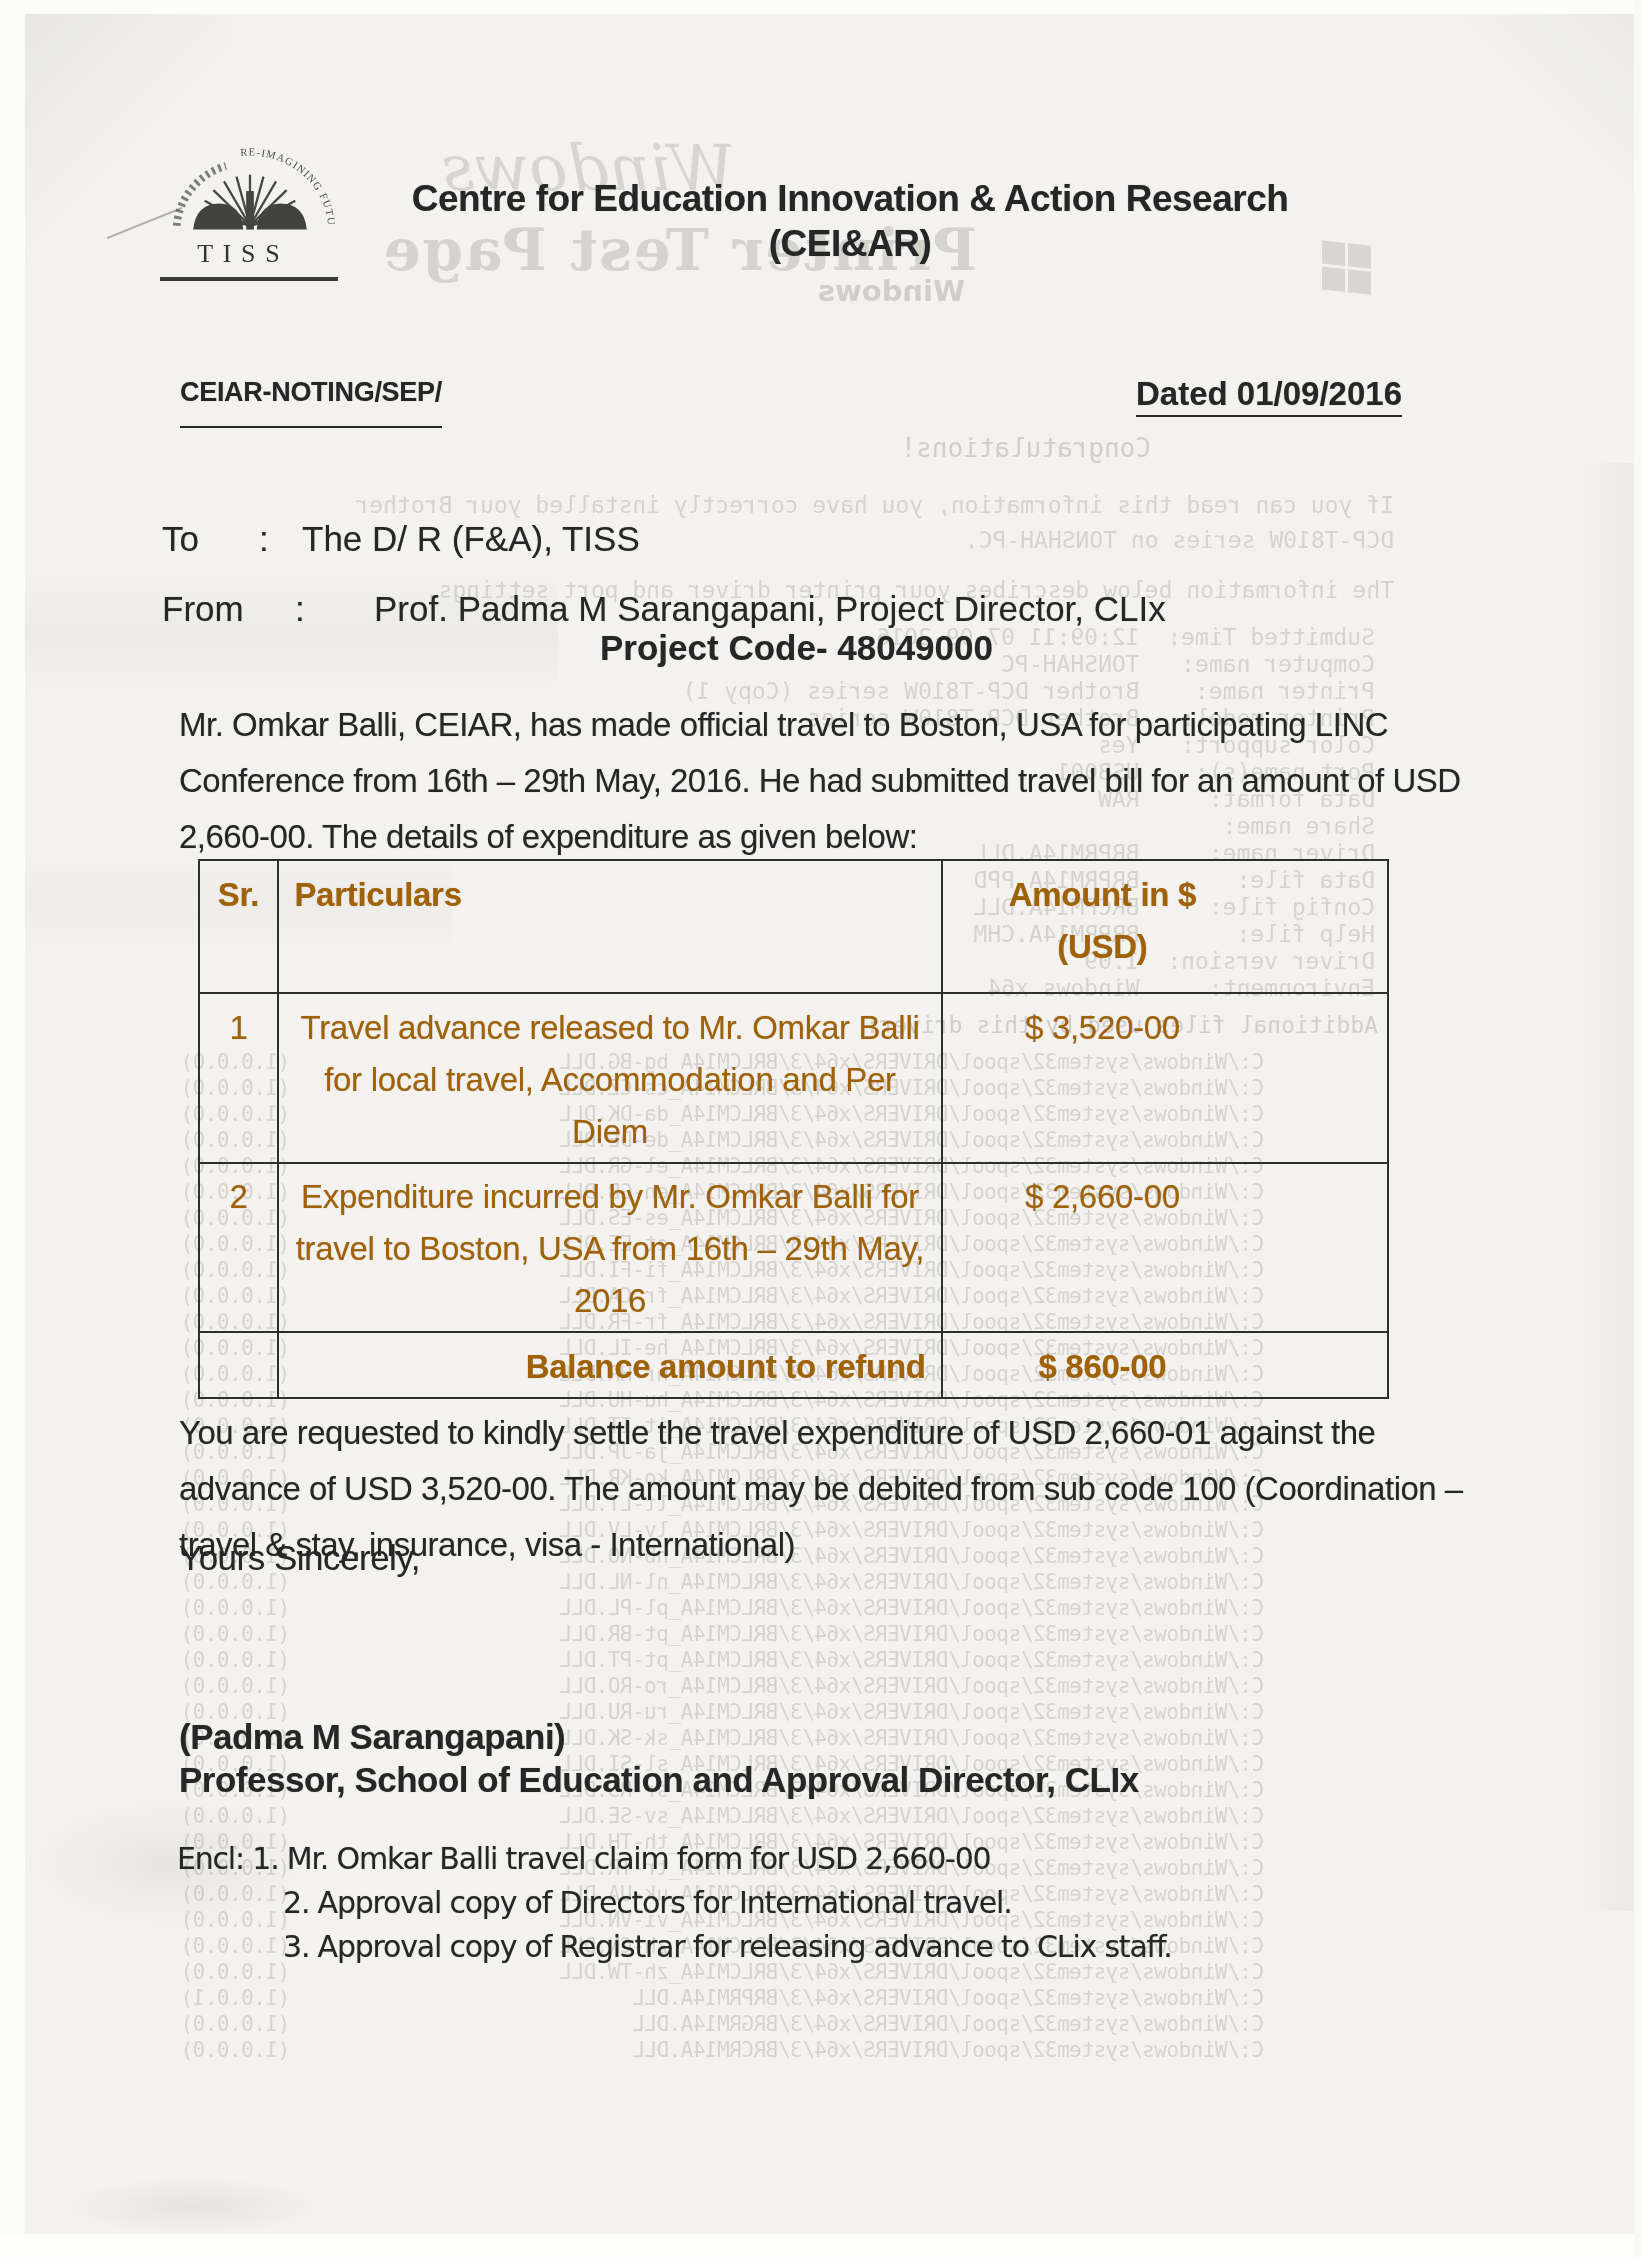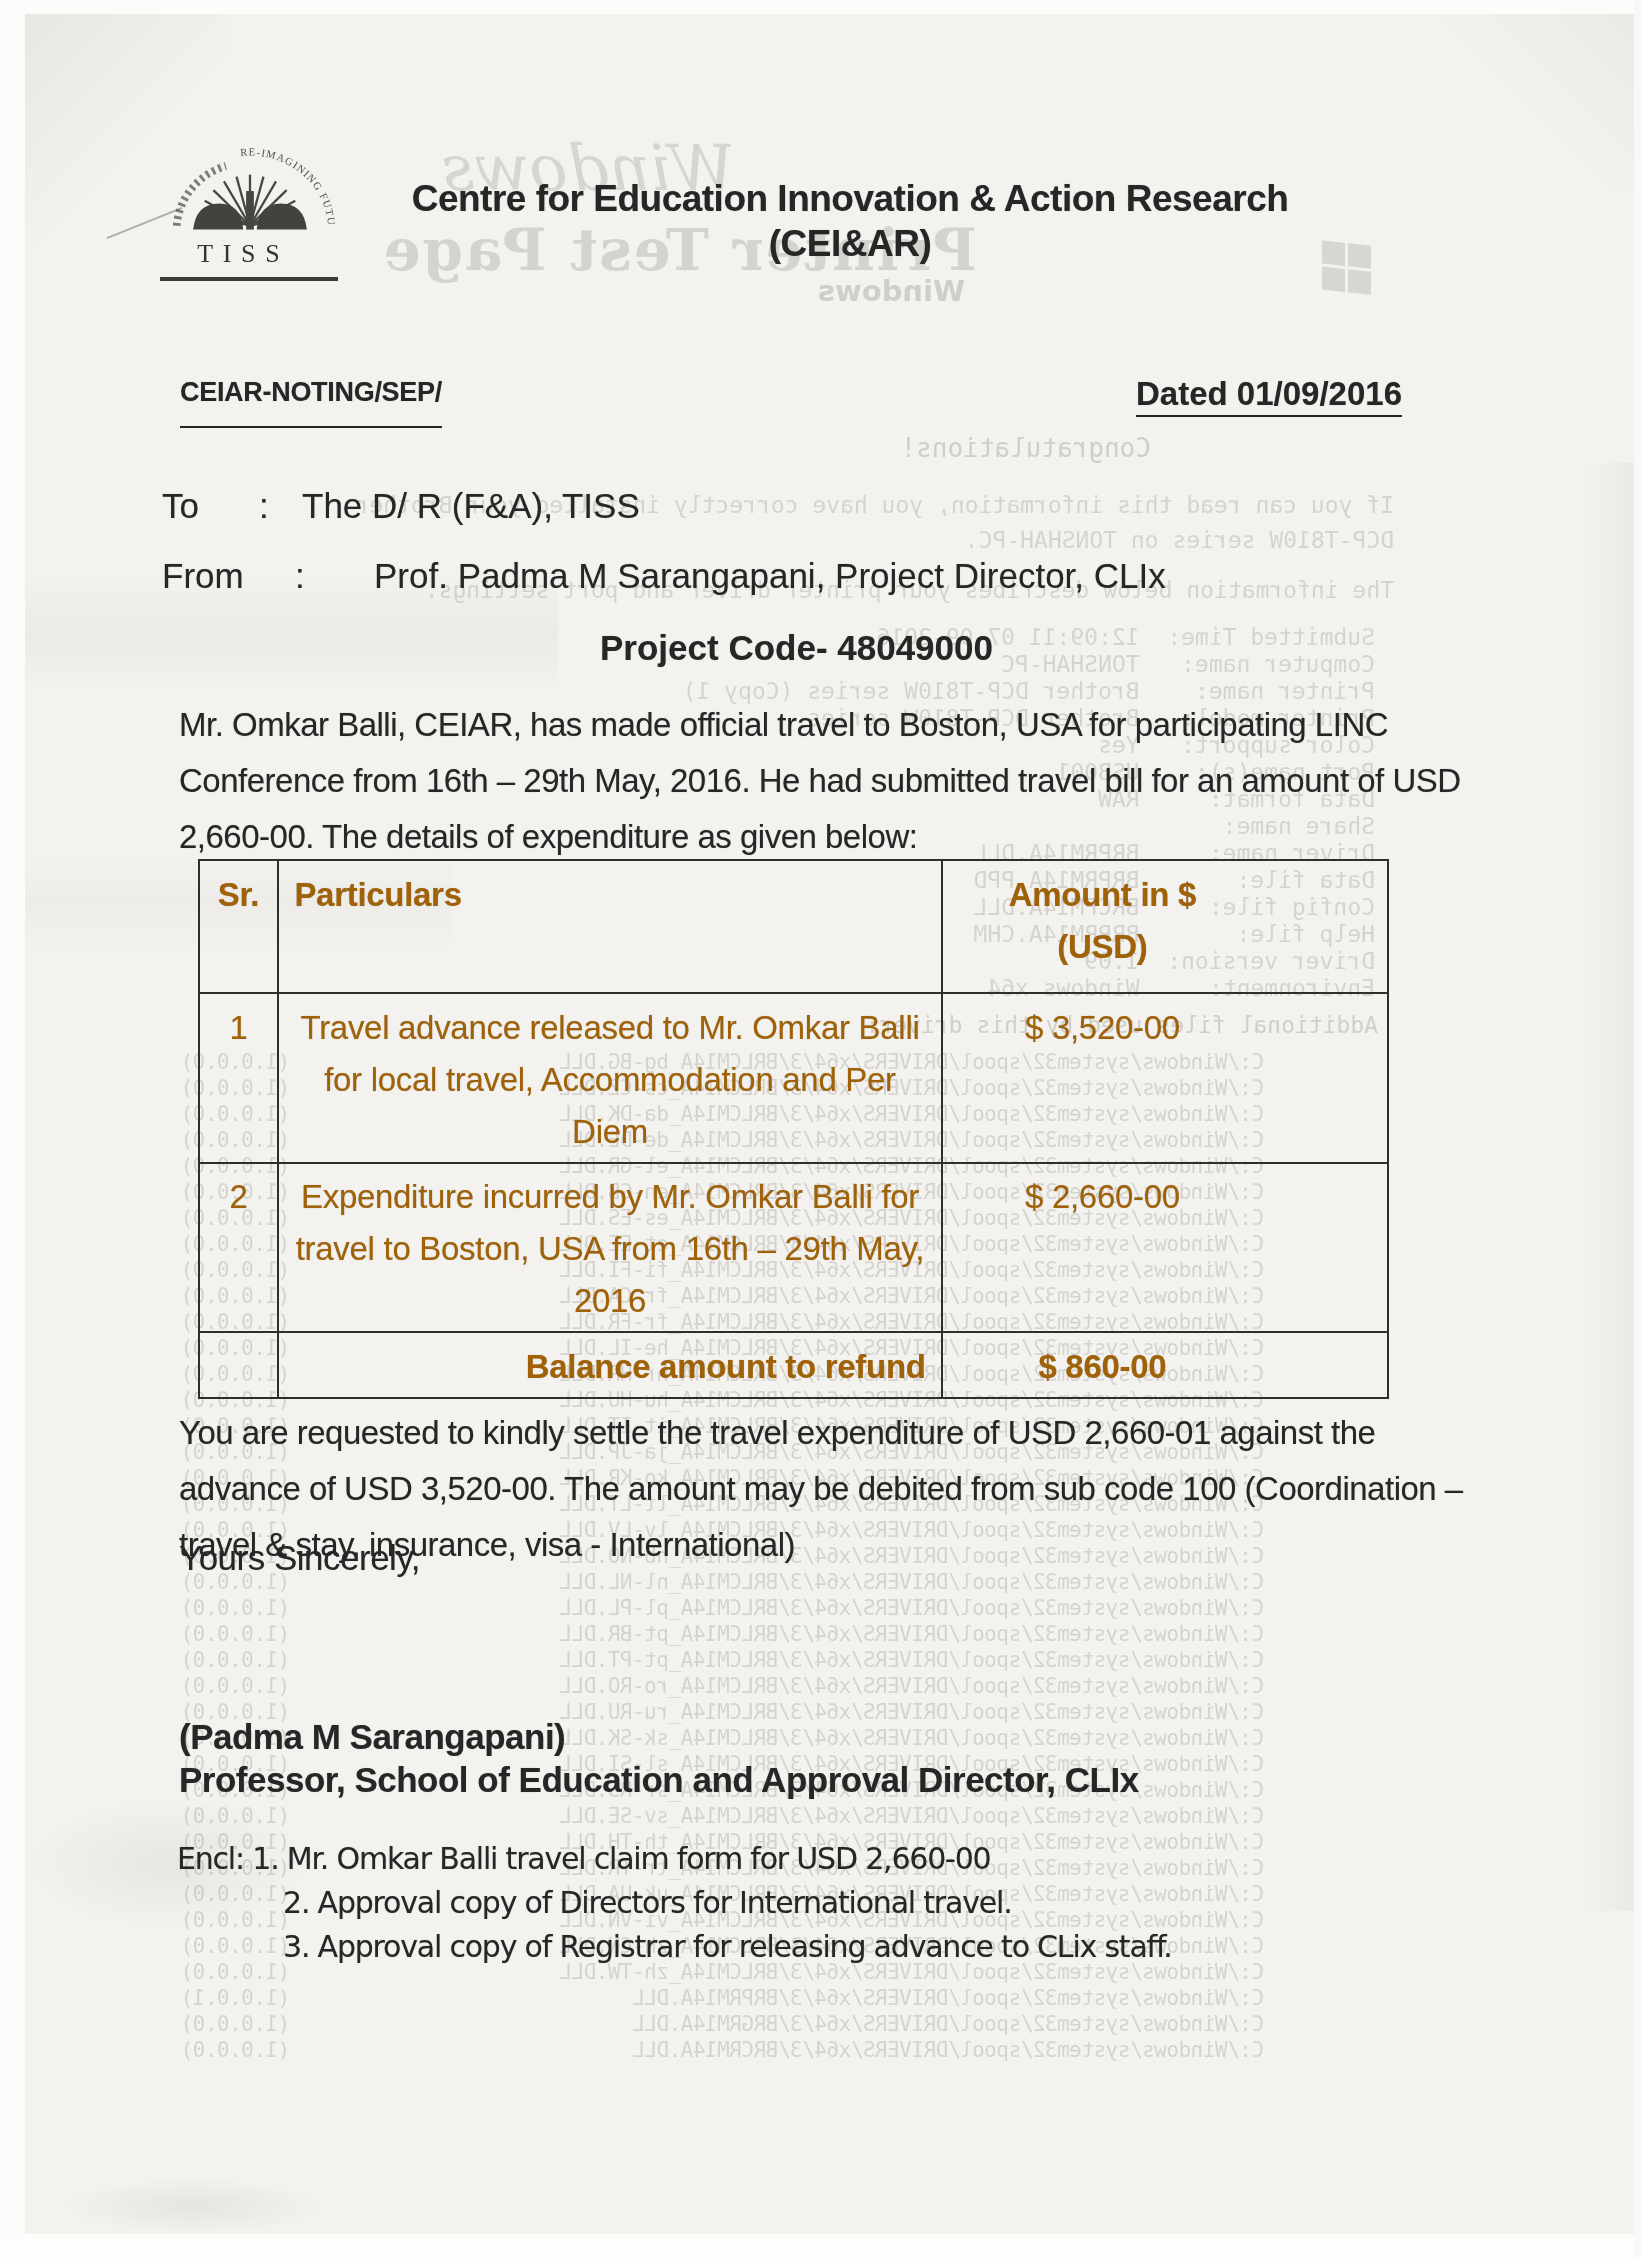--- a/index.html
+++ b/index.html
@@ -39,21 +39,21 @@
   .bt-file{display:flex;justify-content:space-between;letter-spacing:-0.5px;}
   
   .letter{position:absolute;inset:0;z-index:2;}
   .letter .abs{position:absolute;}
   .ink{text-shadow:0 0 1px rgba(40,40,40,.35);}
   .logo-wrap{left:160px;top:139px;width:180px;}
   .logo-underline{width:178px;height:3.9px;background:#3a3a38;margin-top:1px;}
   .org-title{left:367px;top:176px;width:966px;text-align:center;font-weight:700;font-size:37px;line-height:45px;letter-spacing:-0.5px;white-space:nowrap;}
   .ref-no{left:180px;top:377px;font-size:27px;font-weight:700;letter-spacing:-0.3px;border-bottom:2.9px solid #262626;padding-bottom:18px;}
   .date-line{top:375px;right:239px;font-size:33px;font-weight:700;border-bottom:2.9px solid #262626;padding-bottom:1.9px;}
-  .addr{left:162px;display:grid;grid-template-columns:97px 43px auto;font-size:35px;}
+  .addr{left:162px;display:grid;grid-template-columns:97px 43px auto;font-size:35px;margin-top:33px;}
   .addr-to{top:486px;} .addr-from{top:556px;gap:36px;}
   .project-code{left:82px;top:628px;width:1429px;text-align:center;font-weight:700;font-size:35px;}
   .para{left:179px;font-size:33px;line-height:56px;letter-spacing:-0.5px;white-space:nowrap;}
   .para1{top:697px;} .para2{top:1405px;}
   .doc-table{left:198px;top:859px;border-collapse:collapse;table-layout:fixed;width:1190px;
              font-size:33px;letter-spacing:-0.3px;}
   .doc-table td,.doc-table th{border:2.9px solid #2e2e2c;vertical-align:top;padding:7.7px 5.8px 3.9px;line-height:52px;color:#a16207;}
   .doc-table th{font-weight:700;text-align:center;}
   .th-part{text-align:left !important;padding-left:15.4px !important;}
   .col-sr{width:79px;} .col-part{width:664px;} .col-amt{width:446px;}

